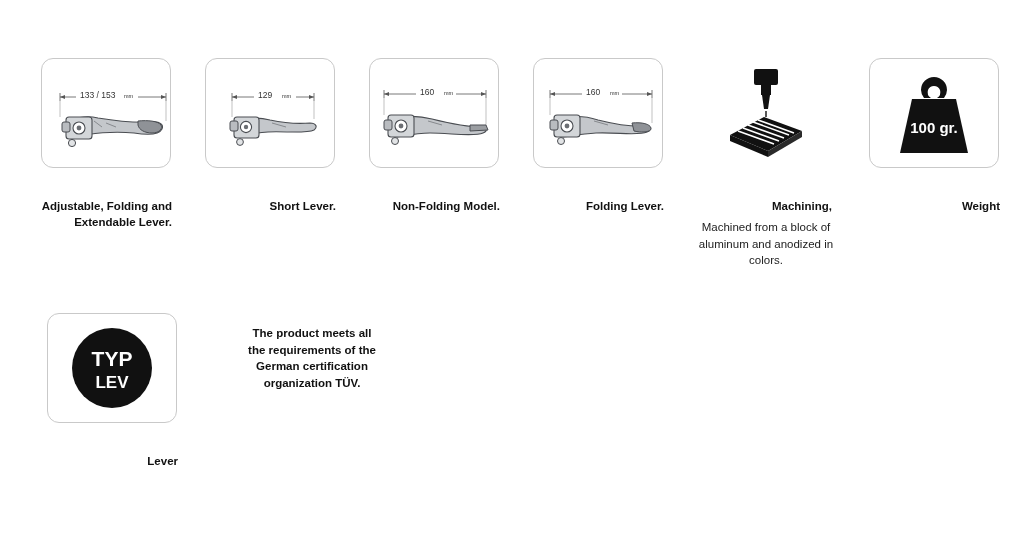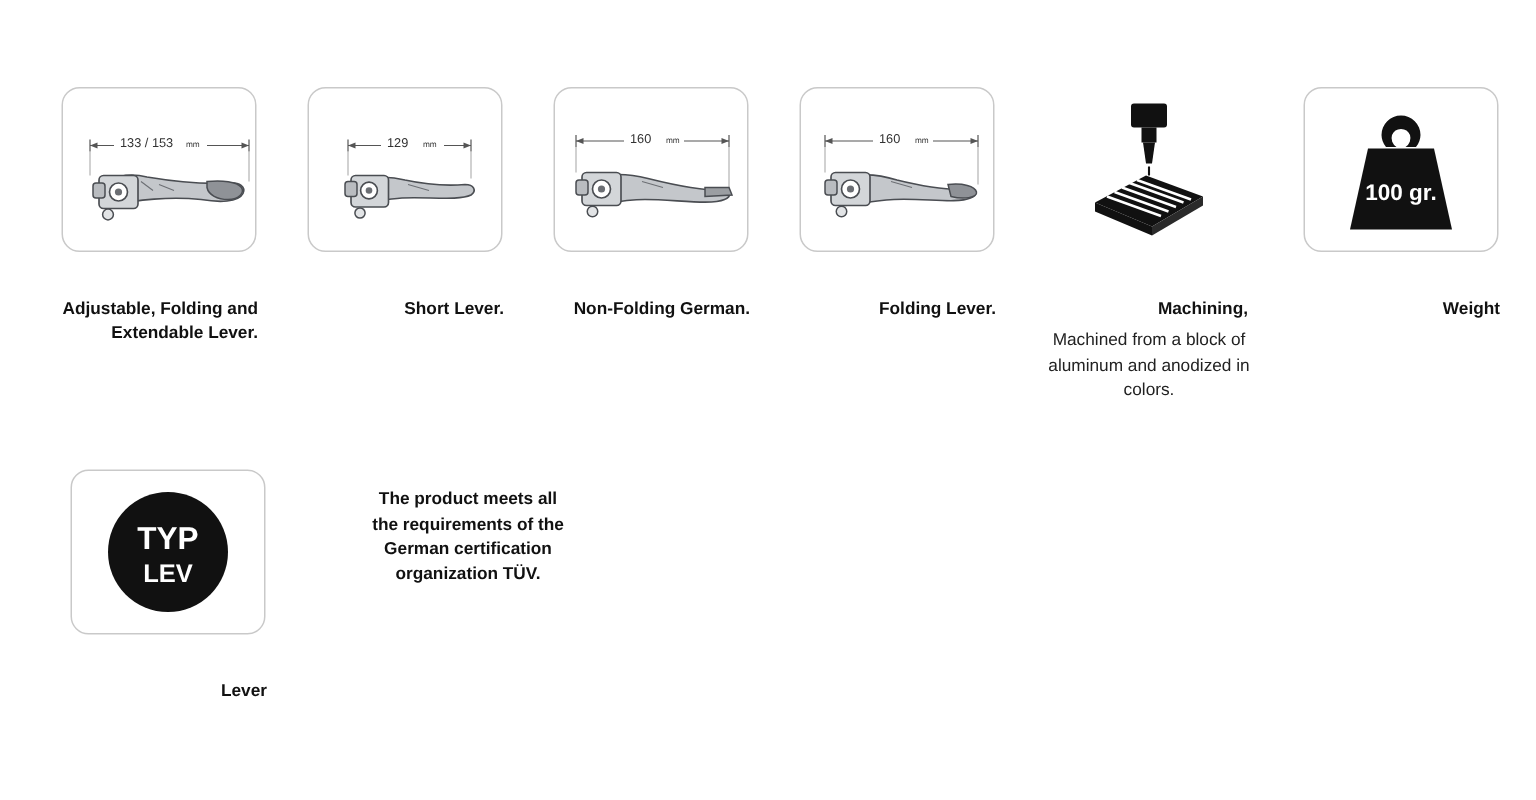--- a/index.html
+++ b/index.html
@@ -190,21 +190,21 @@
               <rect x="18" y="50" width="26" height="22" rx="3" fill="#d3d6d9" stroke="#4a4d52" stroke-width="1.1"></rect>
               <circle cx="31" cy="61" r="6" fill="#ffffff" stroke="#4a4d52" stroke-width="1.1"></circle>
               <circle cx="31" cy="61" r="2.4" fill="#6b6e73"></circle>
               <rect x="14" y="55" width="8" height="10" rx="2" fill="#b9bcc0" stroke="#4a4d52" stroke-width="1"></rect>
               <circle cx="25" cy="76" r="3.5" fill="#e2e4e6" stroke="#4a4d52" stroke-width="1"></circle>
               <path d="M100 60 L116 60 L118 65 L100 66 Z" fill="#9b9ea2" stroke="#4a4d52" stroke-width="1"></path>
               <line x1="58" y1="56" x2="72" y2="60" stroke="#6b6e73" stroke-width="0.7"></line>
             </g>
           </svg>
         </div>
-        <div class="caption">Non-Folding German.</div>
+        <div class="caption">Non-Folding Model.</div>
       </div>
 
       <div class="cell">
         <div class="tile">
           <svg width="128" height="108" viewBox="0 0 128 108">
             <line x1="16" y1="35" x2="118" y2="35" stroke="#555" stroke-width="0.8"></line>
             <line x1="16" y1="31" x2="16" y2="39" stroke="#555" stroke-width="0.8"></line>
             <line x1="118" y1="31" x2="118" y2="39" stroke="#555" stroke-width="0.8"></line>
             <polygon points="16,35 21,33 21,37" fill="#555"></polygon>
             <polygon points="118,35 113,33 113,37" fill="#555"></polygon>

